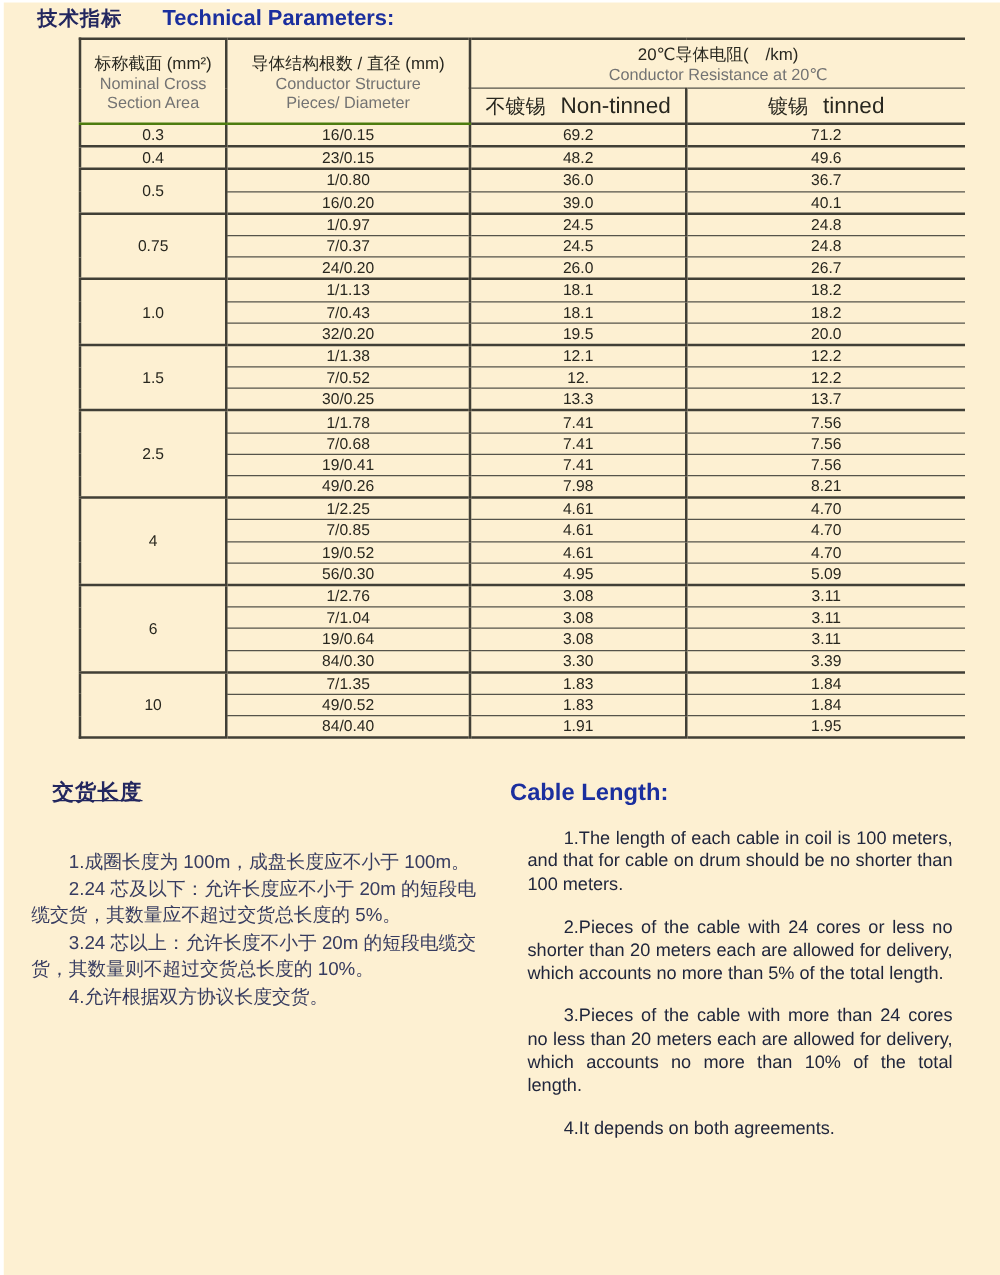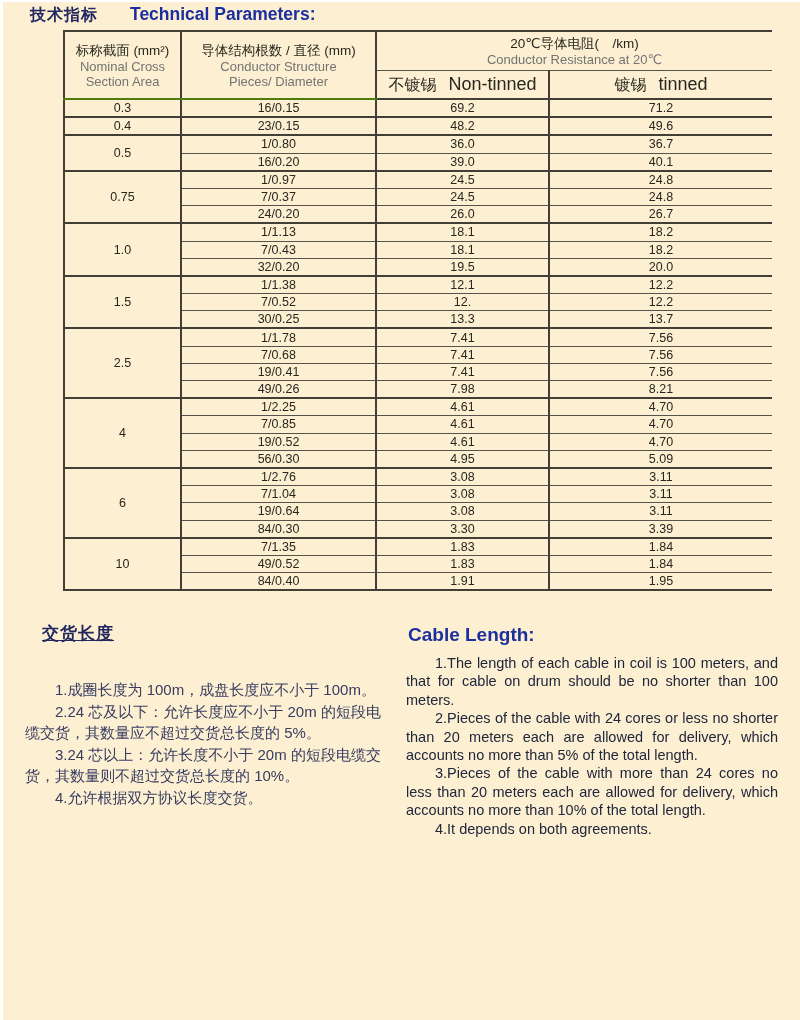--- a/index.html
+++ b/index.html
@@ -58,21 +58,21 @@
   }
   .section-zh p {
     margin:0; font-size:15px; line-height:21.5px;
     text-indent:2em; color:#373c60;
   }
   .section-en { position:absolute; left:406px; top:624px; width:372px; }
   .section-en h3 {
     margin:0 0 8px 2px; font-size:19px; font-weight:bold; color:#1b2f9e;
   }
   .section-en p {
-    margin:0; font-size:14.5px; line-height:18.4px;
+    margin:16px; font-size:14.5px; line-height:18.4px;
     text-indent:2em; text-align:justify; color:#20263c;
   }
 </style>
 </head>
 <body>
 
 <div class="page">
   <div class="edge-top"></div>
   <div class="edge-left"></div>
 

